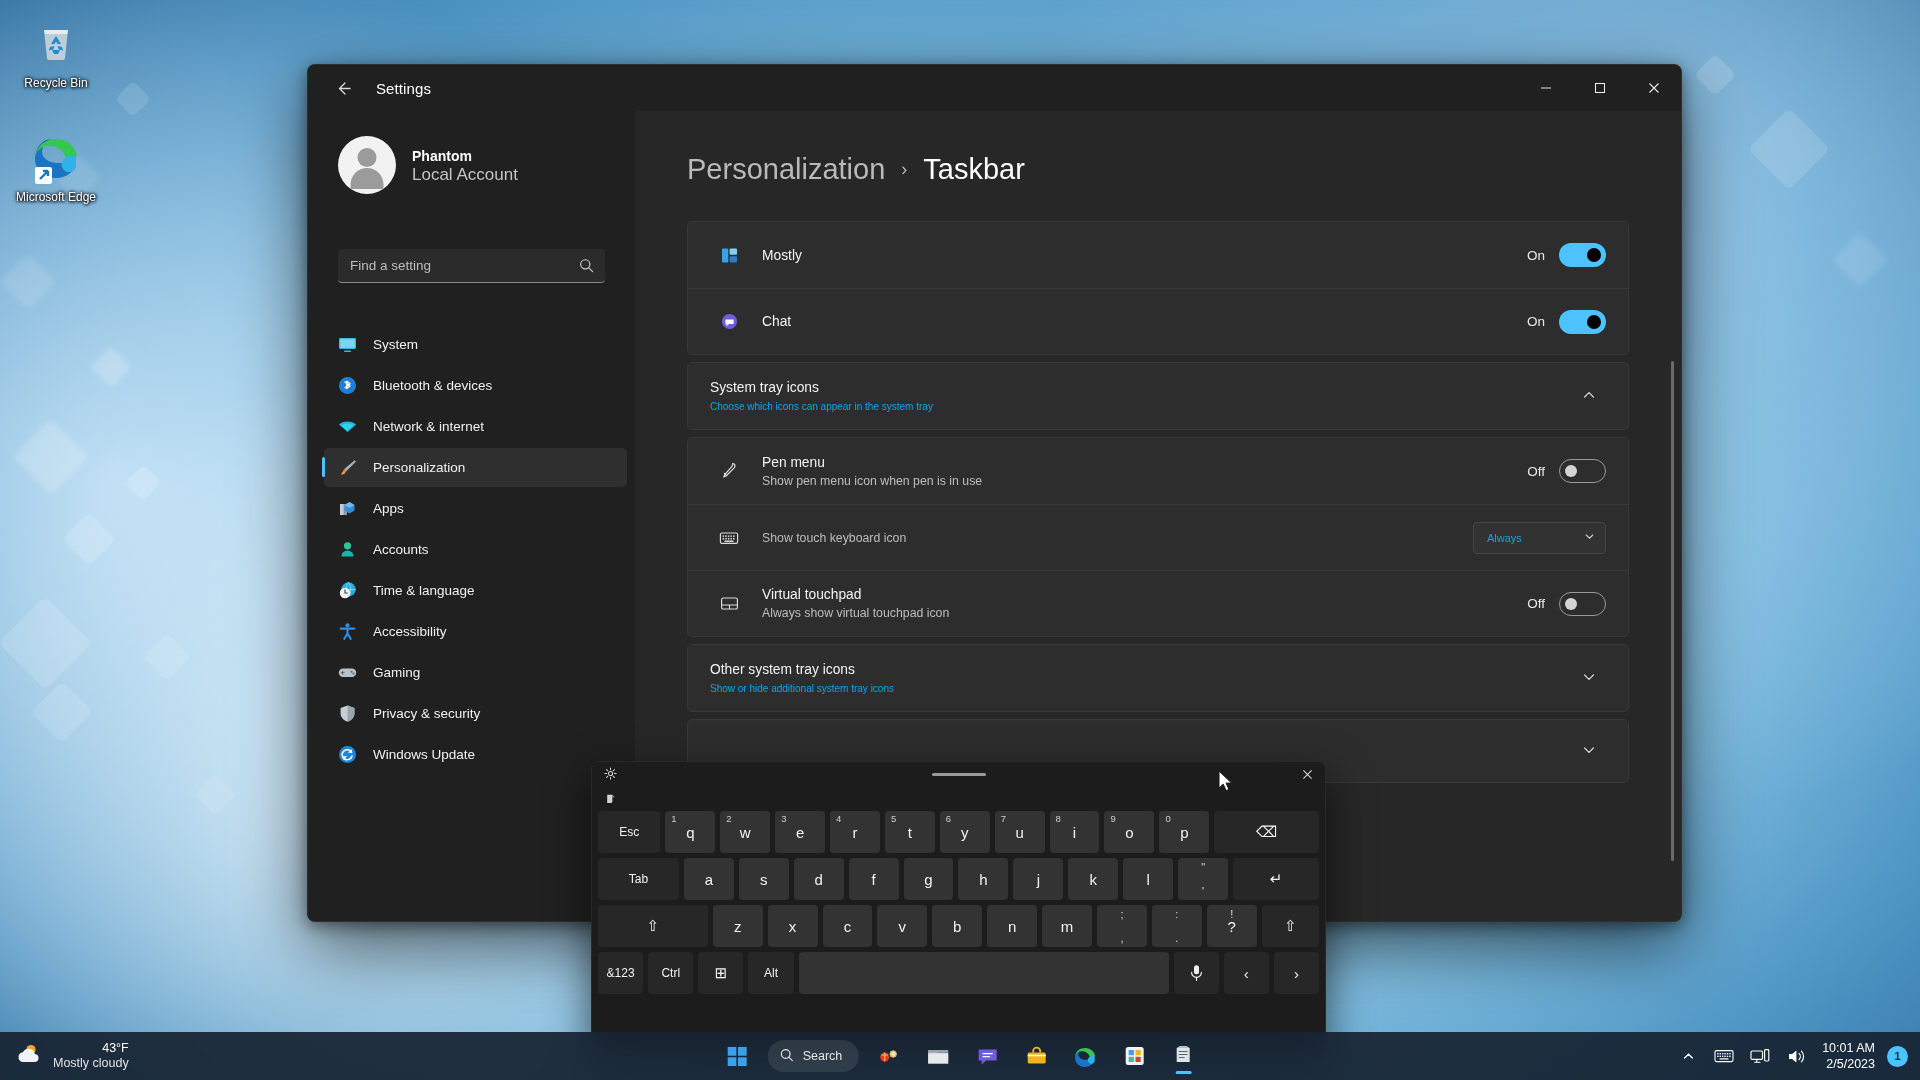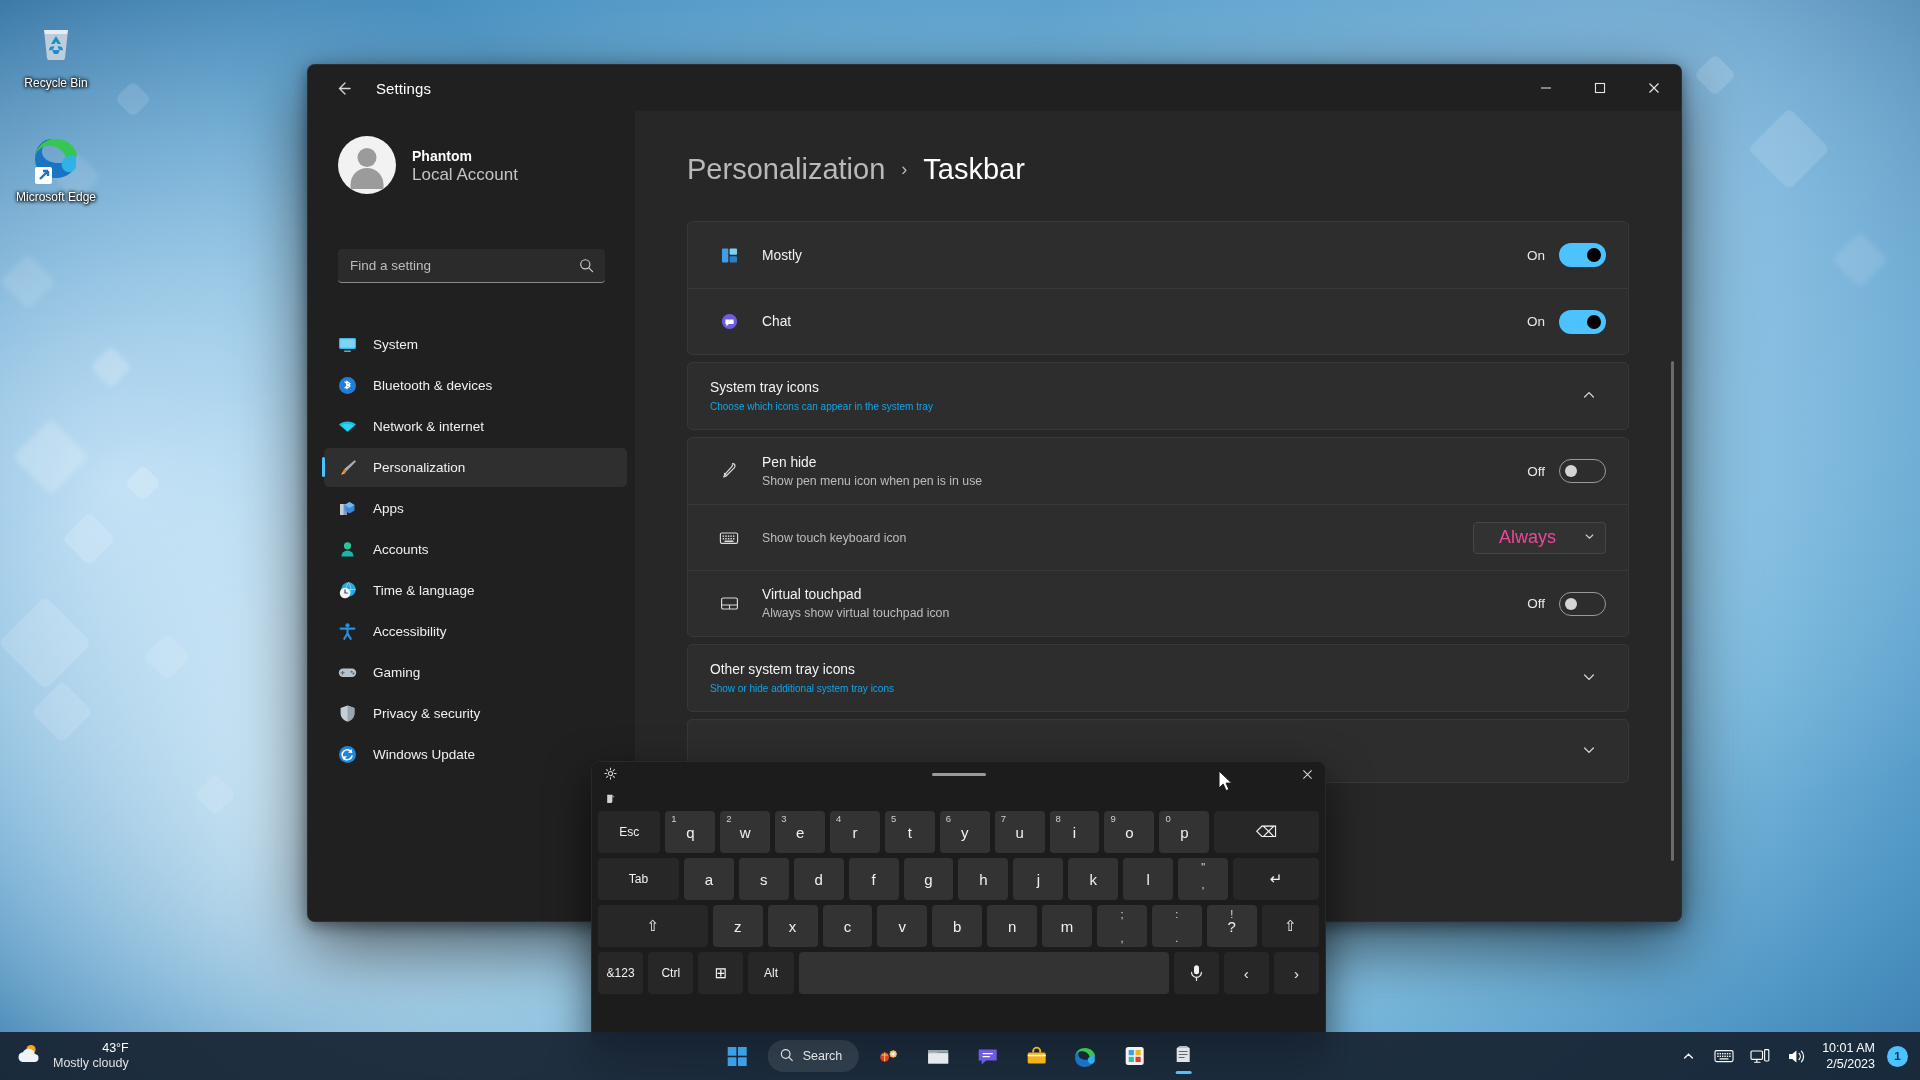--- a/index.html
+++ b/index.html
@@ -106,21 +106,21 @@
 
   .toggle{ width:47px; height:24px; border-radius:12px; position:relative; flex:0 0 47px; }
   .toggle.on{ background:#4cc2ff; }
   .toggle.off{ background:#2d2d2d; border:1px solid #9a9a9a; }
   .toggle .knob{ position:absolute; border-radius:50%; top:50%; transform:translateY(-50%); }
   .toggle.on .knob{ width:14px; height:14px; background:#000; right:5px; }
   .toggle.off .knob{ width:12px; height:12px; background:#d4d4d4; left:5px; }
 
   .combo{ width:133px; height:32px; background:#323232; border:1px solid #464646; border-radius:4px;
     display:flex; align-items:center; padding:0 10px 0 13px; }
-  .combo-val{ font-size:18px; color:#ec4899; flex:1;margin-left:12px; }
+  .combo-val{ font-size:11px; color:#0ea5e9; flex:1; }
   .combo-chev{ color:#cfcfcf; font-size:10px; }
 
   .acc{ display:flex; align-items:center; min-height:66px; padding:0 22px 0 22px; }
   .acc-txt{ flex:1; }
   .acc-title{ font-size:13.8px; color:#f3f3f3; line-height:19px; }
   .acc-sub{ font-size:10px; color:#0ea5e9; line-height:17px; margin-top:1px; }
   .acc-chev{ color:#d6d6d6; width:34px; text-align:center; font-size:13px; }
 
   .vscroll{ position:absolute; right:7px; top:250px; width:3px; height:500px;
     background:#6a6a6a; border-radius:2px; }
@@ -489,21 +489,21 @@
         <div class="group">
 
           <div class="row">
             <span class="row-ico">
               <svg width="20" height="20" viewBox="0 0 20 20">
                   <path d="M13.6 2.6 c1.4 0 2.4 1.1 2.4 2.4 c0 .9 -.5 1.6 -1.2 2.3 L7 15 l-2.2 1 l.9 -2.3 L13 5.3 c.6 -.6 .7 -1 .2 -1.5" stroke="#dcdcdc" stroke-width="1.2" fill="none" stroke-linecap="round" stroke-linejoin="round"></path>
                   <path d="M5.4 12.4 l2.2 2.2" stroke="#dcdcdc" stroke-width="1.2" stroke-linecap="round"></path>
                 </svg>
             </span>
             <div class="row-txt">
-              <div class="row-title">Pen hide</div>
+              <div class="row-title">Pen menu</div>
               <div class="row-sub">Show pen menu icon when pen is in use</div>
             </div>
             <div class="row-right">
               <span class="state-lbl">Off</span>
               <div class="toggle off">
                   <div class="knob"></div>
                 </div>
             </div>
           </div>
 

